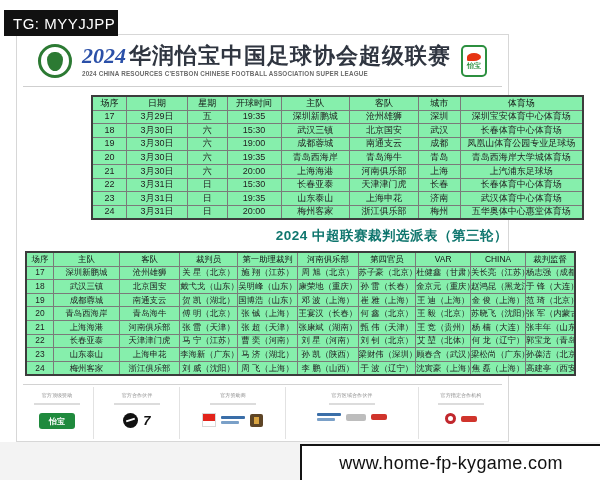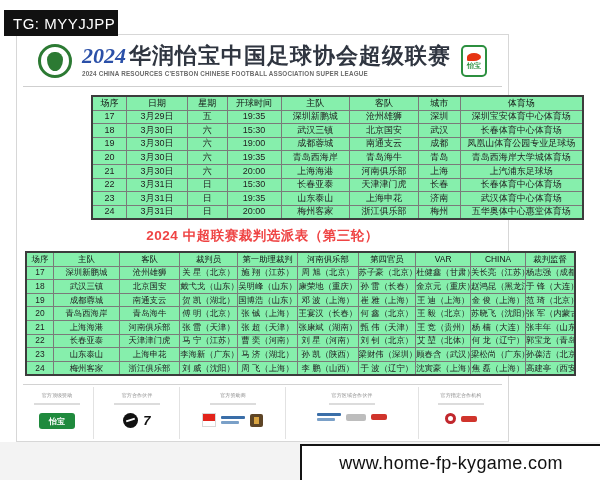--- a/index.html
+++ b/index.html
@@ -52,22 +52,22 @@
   .schedule-table col:nth-child(1){width:7%;}
   .schedule-table col:nth-child(2){width:12.5%;}
   .schedule-table col:nth-child(3){width:8%;}
   .schedule-table col:nth-child(4){width:11%;}
   .schedule-table col:nth-child(5){width:14%;}
   .schedule-table col:nth-child(6){width:14%;}
   .schedule-table col:nth-child(7){width:8.5%;}
   .schedule-table col:nth-child(8){width:25%;}
 
   .ref-title{
-    position:absolute;left:0;right:0;top:192px;text-align:center;
-    font-size:13.5px;font-weight:700;color:#ef4444;letter-spacing:.5px;
+    position:absolute;left:0;right:0;top:192px;text-align:right;
+    font-size:13.5px;font-weight:700;color:#0f766e;letter-spacing:.5px;
   }
   .referee-table{position:absolute;left:8px;top:216px;width:551px;border:2px solid #3c3c3c;}
   .referee-table th,.referee-table td{font-size:8.4px;}
   .referee-table col:nth-child(1){width:5%;}
   .referee-table col:nth-child(2){width:12%;}
   .referee-table col:nth-child(3){width:11%;}
   .referee-table col:nth-child(4){width:10.5%;}
   .referee-table col:nth-child(5){width:11%;}
   .referee-table col:nth-child(6){width:11%;}
   .referee-table col:nth-child(7){width:10.5%;}

